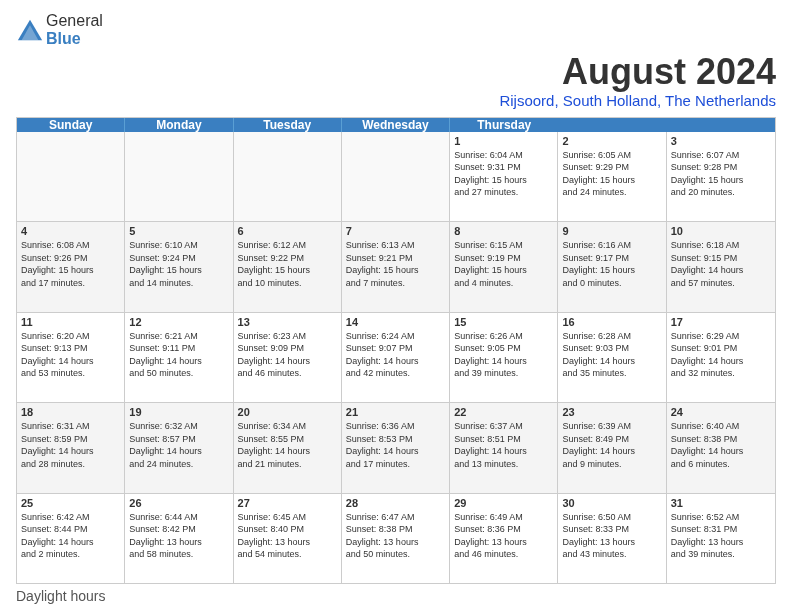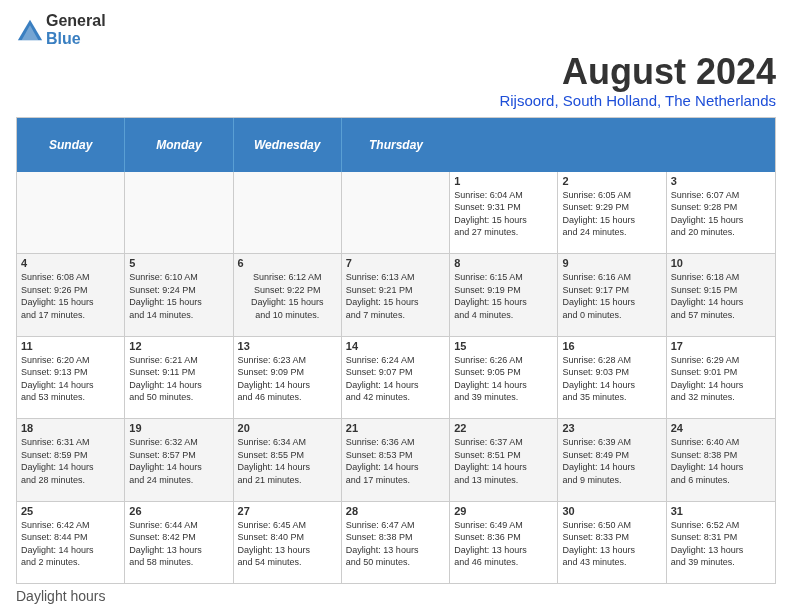--- a/index.html
+++ b/index.html
@@ -28,21 +28,21 @@
       align-items: center;
       gap: 2px;
     }
     .logo-text {
       display: flex;
       flex-direction: column;
       line-height: 1.1;
     }
     .logo-general {
       font-size: 16px;
-      font-weight: bold;
+      font-weight: normal;
       color: #333;
     }
     .logo-blue {
       font-size: 16px;
       font-weight: bold;
       color: #3a7fc1;
     }
     .logo-icon {
       width: 28px;
       height: 28px;
@@ -70,23 +70,22 @@
     .cal-header {
       display: grid;
       grid-template-columns: repeat(7, 1fr);
       background: #3a7fc1;
     }
     .cal-header-cell {
       color: #fff;
       font-size: 12px;
       font-weight: bold;
       text-align: center;
-      padding: 20px 2px;
+      padding: 0 2px;
       border-right: 1px solid #5a9fd4;
-      font-style: italic;
     }
     .cal-header-cell:last-child { border-right: none; }
     .cal-body {
       flex: 1;
       display: flex;
       flex-direction: column;
     }
     .cal-row {
       flex: 1;
       display: grid;
@@ -140,20 +139,21 @@
     <div class="title-block">
       <div class="title-month">August 2024</div>
       <div class="title-location">Rijsoord, South Holland, The Netherlands</div>
     </div>
   </div>
 
   <div class="calendar">
     <div class="cal-header">
     <div class="cal-header-cell">Sunday</div>
         <div class="cal-header-cell">Monday</div>
+        <div class="cal-header-cell">Tuesday</div>
         <div class="cal-header-cell">Wednesday</div>
         <div class="cal-header-cell">Thursday</div>
       </div>
     <div class="cal-body">
     <div class="cal-row">
           <div class="cal-cell empty"></div>
           <div class="cal-cell empty"></div>
           <div class="cal-cell empty"></div>
           <div class="cal-cell empty"></div>
           <div class="cal-cell">
@@ -188,21 +188,21 @@
           </div>
           <div class="cal-cell shade">
             <div class="day-num">5</div>
             <div class="day-info" style="white-space: pre-line;">Sunrise: 6:10 AM
 Sunset: 9:24 PM
 Daylight: 15 hours
 and 14 minutes.</div>
           </div>
           <div class="cal-cell shade">
             <div class="day-num">6</div>
-            <div class="day-info" style="white-space: pre-line; text-align: center;">Sunrise: 6:12 AM
+            <div class="day-info" style="white-space: pre-line;">Sunrise: 6:12 AM
 Sunset: 9:22 PM
 Daylight: 15 hours
 and 10 minutes.</div>
           </div>
           <div class="cal-cell shade">
             <div class="day-num">7</div>
             <div class="day-info" style="white-space: pre-line;">Sunrise: 6:13 AM
 Sunset: 9:21 PM
 Daylight: 15 hours
 and 7 minutes.</div>

